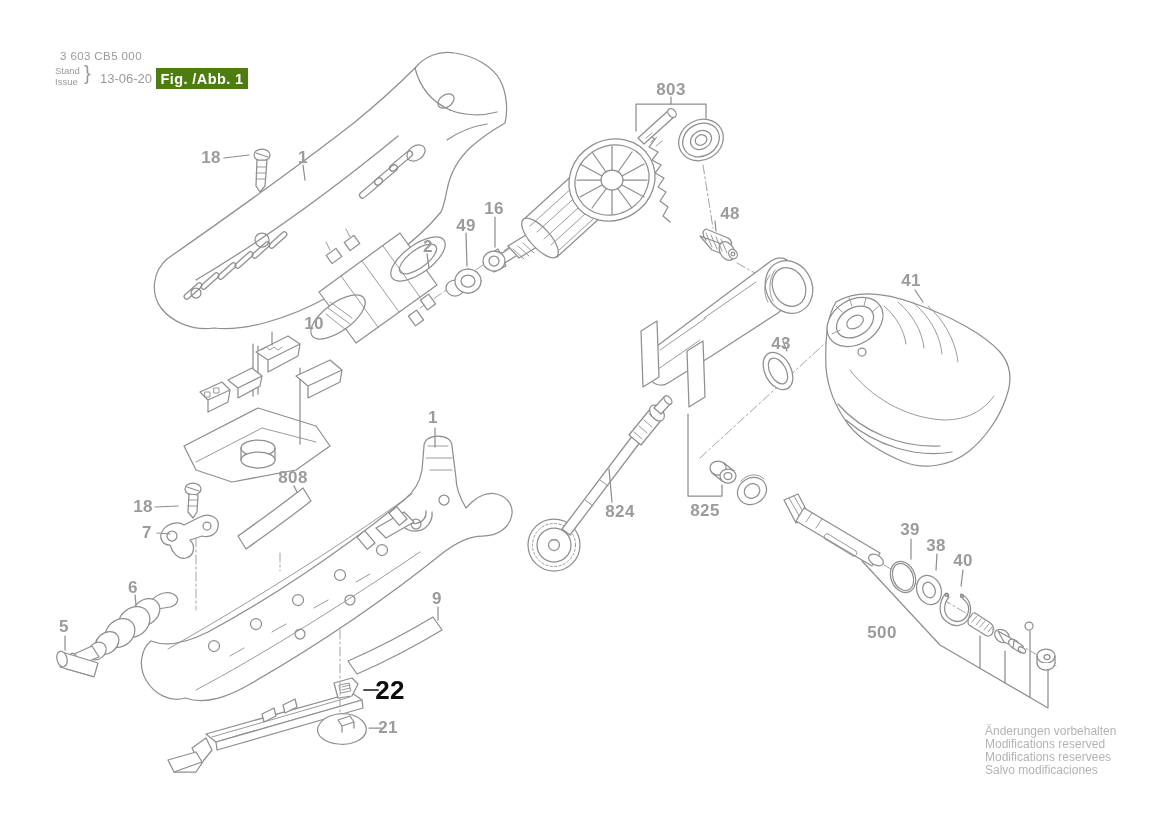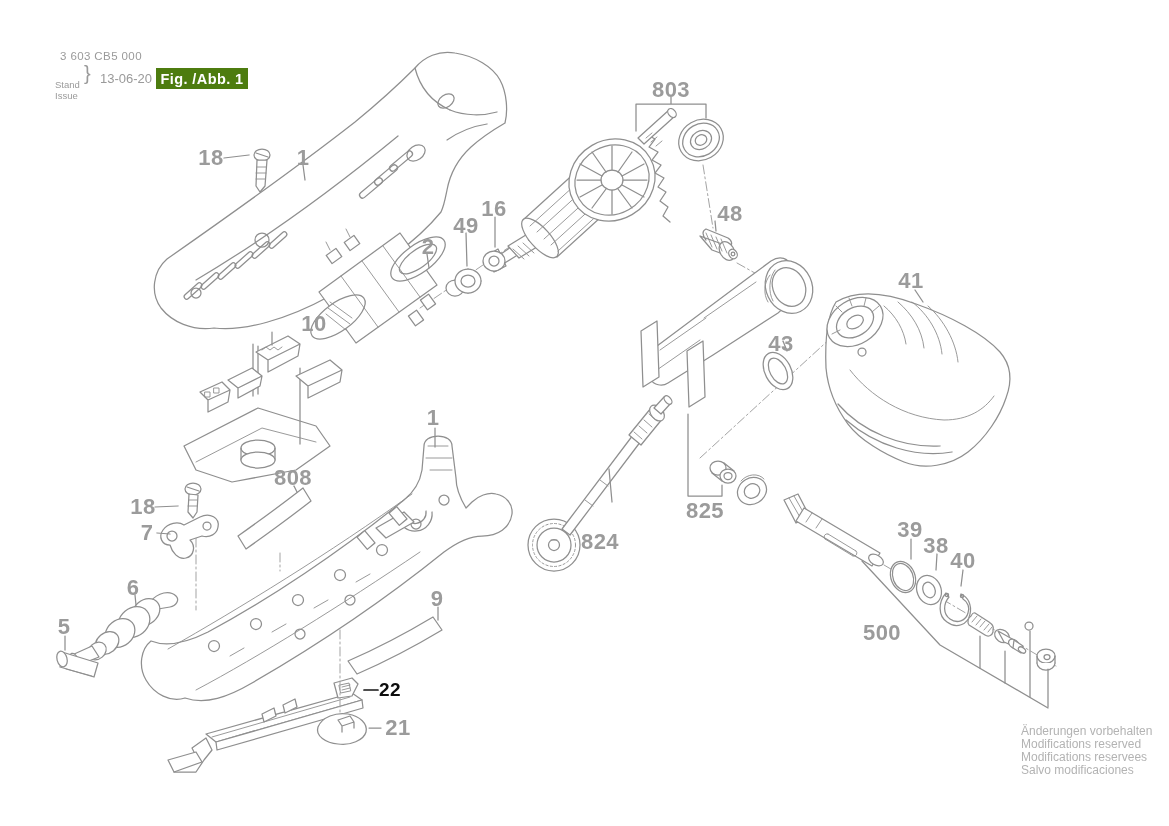--- a/index.html
+++ b/index.html
@@ -6,31 +6,31 @@
   #stage{position:relative;width:1169px;height:826px;background:#fff;overflow:hidden;
          font-family:"Liberation Sans",sans-serif;}
   #stage svg{position:absolute;left:0;top:0;}
   svg *{stroke:#8f8f8f;fill:none;stroke-width:1.25;stroke-linecap:round;stroke-linejoin:round;}
   svg .wf{fill:#ffffff;}
   svg .hlpoly{stroke:none;}
   svg .dash{stroke:#a3a3a3;stroke-width:1;stroke-dasharray:9 3 2 3;}
   svg .leader{stroke:#9b9b9b;stroke-width:1.2;}
   svg .leaderdark{stroke:#141414;stroke-width:1.7;}
   svg .thin{stroke-width:0.9;}
-  .callout{position:absolute;transform:translate(-50%,-50%);font-weight:bold;font-size:22px;
+  .callout{position:absolute;transform:translate(-50%,-50%);font-weight:bold;font-size:17px;
            color:#9b9b9b;letter-spacing:.4px;white-space:nowrap;}
-  .callout.hl{color:#0d0d0d;font-size:19px;text-align:center;}
+  .callout.hl{color:#0d0d0d;font-size:26px;text-align:center;}
   .hdr-partnum{position:absolute;left:52px;top:50px;font-size:11.5px;color:#9a9a9a;letter-spacing:.4px;margin-left:8px;}
-  .hdr-stand{position:absolute;left:55px;top:80px;font-size:9.5px;line-height:10.5px;color:#9a9a9a;}
+  .hdr-stand{position:absolute;left:55px;top:66px;font-size:9.5px;line-height:10.5px;color:#9a9a9a;}
   .hdr-brace{position:absolute;left:84px;top:62px;font-size:20px;color:#9a9a9a;font-weight:normal;}
   .hdr-date{position:absolute;left:100px;top:71px;font-size:13px;color:#9a9a9a;}
   .fig-badge{position:absolute;left:156px;top:68px;width:92px;height:21px;background:#4d7c0f;
              color:#fff;font-weight:bold;font-size:14.5px;display:flex;align-items:center;
              justify-content:center;letter-spacing:.4px;}
-  .footer-notes{position:absolute;left:985px;top:725px;font-size:12px;line-height:13px;color:#b3b3b3;margin-left:36px;}
+  .footer-notes{position:absolute;left:985px;top:725px;font-size:12px;line-height:13px;color:#b3b3b3;}
 </style>
 </head>
 <body>
 
 <div id="stage">
 
   <svg width="1169" height="826" viewBox="0 0 1169 826">
 
     <g>
       <path class="dash" d="M261,198 L261,236"></path>
@@ -394,22 +394,22 @@
     <span class="callout" style="left: 730px; top: 214px;">48</span>
     <span class="callout" style="left: 911px; top: 281px;">41</span>
     <span class="callout" style="left: 271px; top: 324px; margin-left: 43px;">10</span>
     <span class="callout" style="left: 781px; top: 344px;">43</span>
     <span class="callout" style="left: 433px; top: 418px;">1</span>
     <span class="callout" style="left: 293px; top: 478px;">808</span>
     <span class="callout" style="left: 143px; top: 507px;">18</span>
     <span class="callout" style="left: 147px; top: 533px;">7</span>
     <span class="callout" style="left: 133px; top: 588px;">6</span>
     <span class="callout" style="left: 64px; top: 627px;">5</span>
-    <span class="callout" style="left: 600px; top: 512px; margin-top: 30px;">824</span>
+    <span class="callout" style="left: 620px; top: 512px;">824</span>
     <span class="callout" style="left: 705px; top: 511px;">825</span>
     <span class="callout" style="left: 437px; top: 599px;">9</span>
     <span class="callout" style="left: 910px; top: 530px;">39</span>
     <span class="callout" style="left: 936px; top: 546px;">38</span>
     <span class="callout" style="left: 963px; top: 561px;">40</span>
     <span class="callout" style="left: 882px; top: 633px;">500</span>
     <span class="callout hl" style="left: 390px; top: 690px;">22</span>
-    <span class="callout" style="left: 388px; top: 728px; margin-left: 10px;">21</span>
+    <span class="callout" style="left: 388px; top: 728px;">21</span>
   </div>
 
 </body></html>

